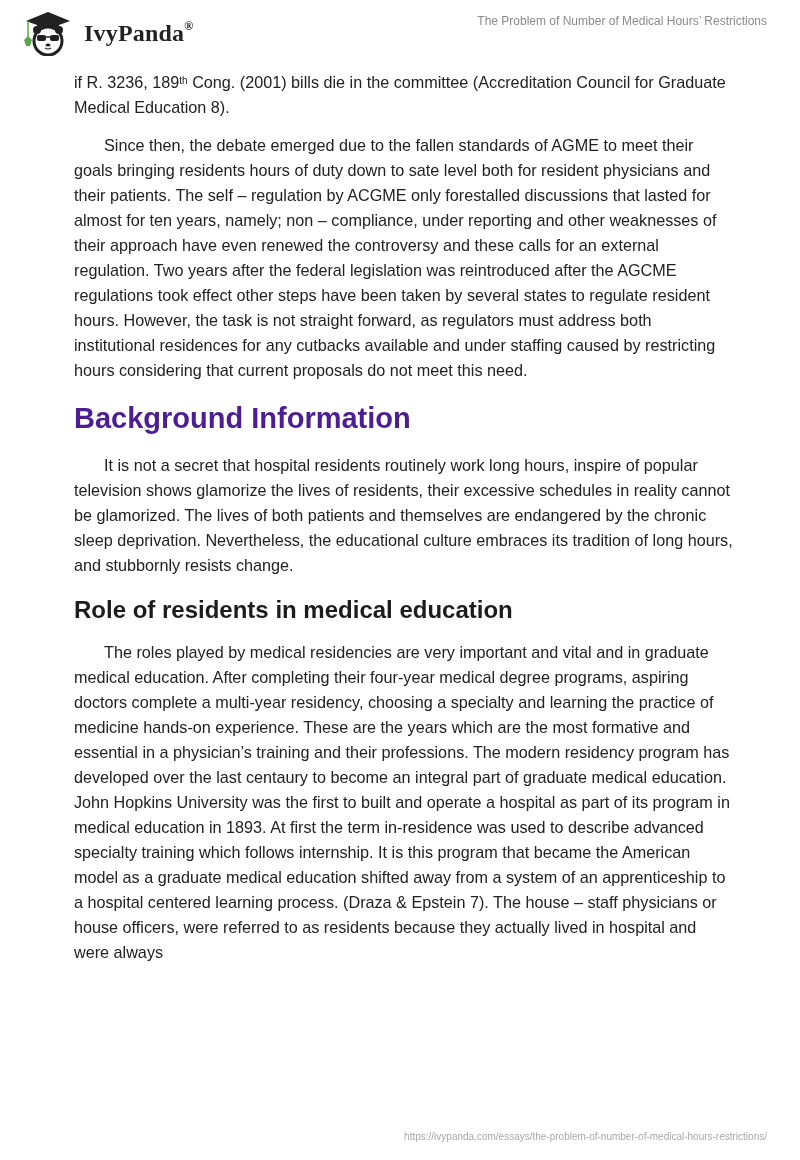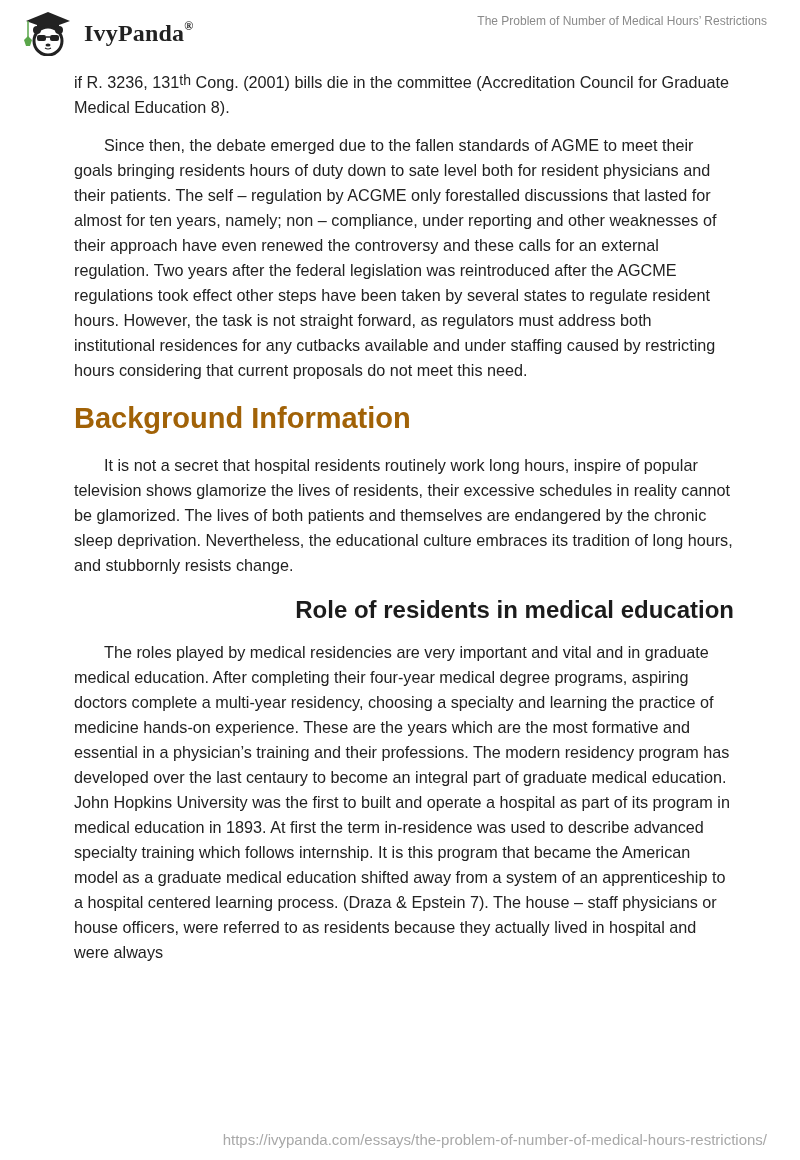--- a/index.html
+++ b/index.html
@@ -8,24 +8,24 @@
     .header { position: absolute; top: 0; left: 0; width: 800px; height: 52px; }
     .logo { position: absolute; left: 18px; top: 8px; display: flex; align-items: center; }
     .logo-mark { width: 58px; height: 48px; }
     .logo-text { font-family: "Liberation Serif", serif; font-weight: bold; font-size: 24px;
       color: #222; margin-left: 8px; letter-spacing: 0.2px; position: relative; top: 1px; }
     .logo-text sup { font-size: 12px; position: relative; top: -2px; }
     .doc-title { position: absolute; right: 33px; top: 14px; font-size: 12px; color: #8a8a8a; }
     .content { position: absolute; left: 74px; top: 70px; width: 660px; }
     p { margin: 0 0 13px 0; font-size: 16.2px; line-height: 25px; color: #222; }
     p.indent { text-indent: 30px; margin-top: 8px; }
-    sup.th { font-size: 14px; vertical-align: top; position: relative; top: -2px; }
-    h2 { font-size: 29px; font-weight: bold; margin: 18px 0 18px 0; color: #a16207; line-height: 34px; }
-    h3 { font-size: 24px; font-weight: bold; margin: 18px 0 16px 0; color: #1c1c1c; line-height: 28px; text-align: right; }
-    .footer-url { position: absolute; right: 33px; top: 1131px; font-size: 15px; color: #a8a8a8; }
+    sup.th { font-size: 10px; vertical-align: top; position: relative; top: -2px; }
+    h2 { font-size: 29px; font-weight: bold; margin: 18px 0 18px 0; color: #4c1d95; line-height: 34px; }
+    h3 { font-size: 24px; font-weight: bold; margin: 18px 0 16px 0; color: #1c1c1c; line-height: 28px; }
+    .footer-url { position: absolute; right: 33px; top: 1131px; font-size: 10px; color: #a8a8a8; }
   </style>
 </head>
 <body>
 
 <div class="header">
   <div class="logo">
     <svg class="logo-mark" viewBox="0 0 58 48">
 
       <polygon points="8,13 30,4 52,13 30,21" fill="#222"></polygon>
       <rect x="19" y="14" width="22" height="7" fill="#222"></rect>
@@ -41,21 +41,21 @@
       <line x1="28" y1="29" x2="32" y2="29" stroke="#222" stroke-width="1.5"></line>
       <ellipse cx="30" cy="37" rx="2.5" ry="1.6" fill="#222"></ellipse>
       <path d="M27,40 Q30,42 33,40" stroke="#222" stroke-width="1.2" fill="none"></path>
     </svg>
     <span class="logo-text"><span>IvyPanda</span><sup>®</sup></span>
   </div>
   <div class="doc-title">The Problem of Number of Medical Hours’ Restrictions</div>
 </div>
 
 <div class="content">
-  <p><span>if R. 3236, 131</span><sup class="th">th</sup><span> Cong. (2001) bills die in the committee (Accreditation Council for Graduate Medical Education 8).</span></p>
+  <p><span>if R. 3236, 189</span><sup class="th">th</sup><span> Cong. (2001) bills die in the committee (Accreditation Council for Graduate Medical Education 8).</span></p>
   <p class="indent">Since then, the debate emerged due to the fallen standards of AGME to meet their goals bringing residents hours of duty down to sate level both for resident physicians and their patients. The self – regulation by ACGME only forestalled discussions that lasted for almost for ten years, namely; non – compliance, under reporting and other weaknesses of their approach have even renewed the controversy and these calls for an external regulation. Two years after the federal legislation was reintroduced after the AGCME regulations took effect other steps have been taken by several states to regulate resident hours. However, the task is not straight forward, as regulators must address both institutional residences for any cutbacks available and under staffing caused by restricting hours considering that current proposals do not meet this need.</p>
   <h2>Background Information</h2>
   <p class="indent">It is not a secret that hospital residents routinely work long hours, inspire of popular television shows glamorize the lives of residents, their excessive schedules in reality cannot be glamorized. The lives of both patients and themselves are endangered by the chronic sleep deprivation. Nevertheless, the educational culture embraces its tradition of long hours, and stubbornly resists change.</p>
   <h3>Role of residents in medical education</h3>
   <p class="indent">The roles played by medical residencies are very important and vital and in graduate medical education. After completing their four-year medical degree programs, aspiring doctors complete a multi-year residency, choosing a specialty and learning the practice of medicine hands-on experience. These are the years which are the most formative and essential in a physician’s training and their professions. The modern residency program has developed over the last centaury to become an integral part of graduate medical education. John Hopkins University was the first to built and operate a hospital as part of its program in medical education in 1893. At first the term in-residence was used to describe advanced specialty training which follows internship. It is this program that became the American model as a graduate medical education shifted away from a system of an apprenticeship to a hospital centered learning process. (Draza &amp; Epstein 7). The house – staff physicians or house officers, were referred to as residents because they actually lived in hospital and were always</p>
 </div>
 
 <div class="footer-url">https://ivypanda.com/essays/the-problem-of-number-of-medical-hours-restrictions/</div>
 
 </body></html>

